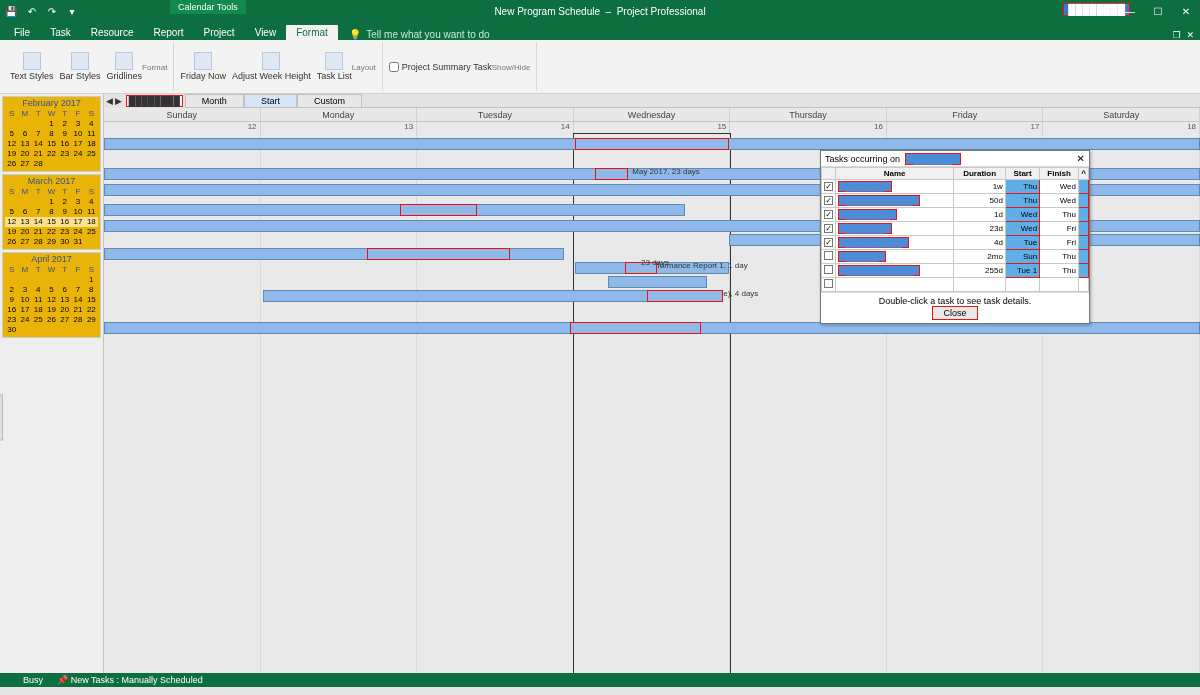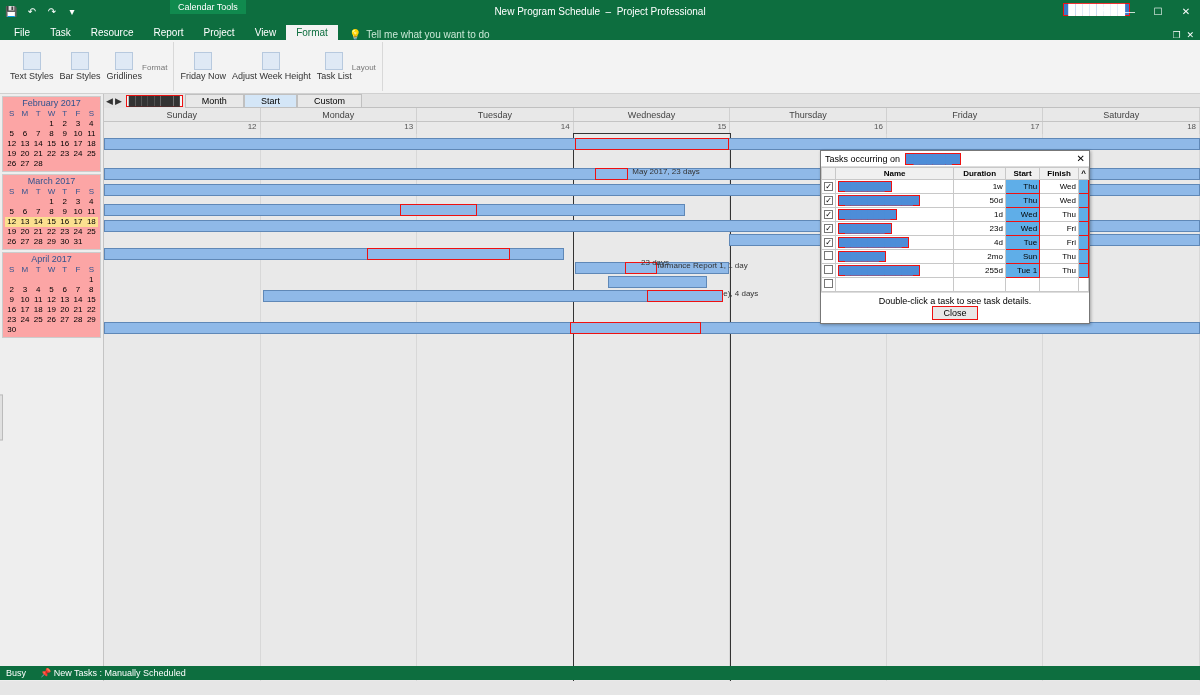--- a/index.html
+++ b/index.html
@@ -27,21 +27,21 @@
   .rib-row { display:flex; gap:6px; align-items:flex-end;}
   .rib-btn { display:flex; flex-direction:column; align-items:center; font-size:9px; color:#333; gap:1px;}
   .rib-ico { width:18px; height:18px; background:#dfe9f5; border:1px solid #b7c9de; }
   .chk { display:flex; align-items:center; gap:3px; font-size:9px; color:#333;}
   .chk input { width:10px; height:10px;}
   .grp-label { font-size:8px; color:#777; margin-top:2px;}
 
   
   .content { display:flex; height:calc(100% - 22px - 18px - 54px - 14px); }
   .side-cal { width:104px; background:#eee; border-right:1px solid #c4c4c4; padding:2px; display:flex; flex-direction:column; gap:2px; position:relative;}
-  .mini { background:#fca5a5; border:1px solid #ccc; padding:1px 2px 2px;}
+  .mini { background:#eab308; border:1px solid #ccc; padding:1px 2px 2px;}
   .mini-title { text-align:center; color:#31538f; font-size:9px; margin-bottom:1px;}
   .mini-grid { display:grid; grid-template-columns:repeat(7,1fr); gap:0; font-size:8px;}
   .mini-grid span { text-align:center; padding:0; line-height:10px;}
   .mini-grid .hd { color:#31538f; font-weight:500;}
   .wk-row-hl { background:#fbe08f;}
   .side-tab { position:absolute; left:-10px; top:300px; writing-mode:vertical-rl; transform:rotate(180deg); font-size:8px; background:#e0e0e0; padding:6px 1px; border:1px solid #bbb;}
 
   
   .cal-main { flex:1; background:#e9e9e9; position:relative; overflow:hidden;}
   .view-tabs { display:flex; font-size:9px; background:#e3e3e3; height:14px; align-items:stretch; border-bottom:1px solid #c0c0c0;}
@@ -72,21 +72,21 @@
   .dlg-table th, .dlg-table td { border:1px solid #c8c8c8; padding:1px 2px; text-align:right;}
   .dlg-table th { background:#f0f0f0; text-align:center;}
   .dlg-table td.name { text-align:left; }
   .name-red { border:1px solid #e11; display:inline-block; background:#4d8dd8; color:#4d8dd8; padding:0 6px;}
   .cell-hl { border:1px solid #e11 !important; background:#5faee8;}
   .chk2 { display:inline-block; width:9px; height:9px; border:1px solid #777; text-align:center; line-height:8px; font-size:8px;}
   .dlg-foot { display:flex; justify-content:space-between; align-items:center; padding:3px 4px; border-top:1px solid #ddd;flex-direction:column;}
   .dlg-btn { border:1px solid #e11; padding:1px 10px; background:#e8e8e8; font-size:9px; cursor:pointer;}
 
   
-  .status { position:absolute; bottom:15px; left:0; right:0; height:14px; background:#0d6e3f; color:#fff; font-size:9px; display:flex; align-items:center; padding:0 6px; gap:14px;}
+  .status { position:absolute; bottom:8px; left:0; right:0; height:14px; background:#0d6e3f; color:#fff; font-size:9px; display:flex; align-items:center; padding:0 23px; gap:14px;}
 
   
   .long-bar { position:absolute; height:12px; background:#8fb9e8; border:1px solid #5f88b7;}
 </style>
 </head>
 <body>
 
 <div class="titlebar">
   <div class="qat">
     <span class="qat-btn">💾</span>
@@ -150,20 +150,27 @@
       <div class="rib-btn">
           <div class="rib-ico"></div>
           <span>Adjust Week Height</span>
         </div>
       <div class="rib-btn">
           <div class="rib-ico"></div>
           <span>Task List</span>
         </div>
     </div>
     <div class="grp-label">Layout</div>
+  </div>
+  <div class="rib-grp">
+    <label class="chk">
+        <input type="checkbox" style="">
+        <span>Project Summary Task</span>
+      </label>
+    <div class="grp-label">Show/Hide</div>
   </div>
 </div>
 
 <div class="content">
 
   <div class="side-cal">
     <div class="side-tab">Calendar</div>
     <div class="mini">
       <div class="mini-title">February 2017</div>
       <div class="mini-grid">

